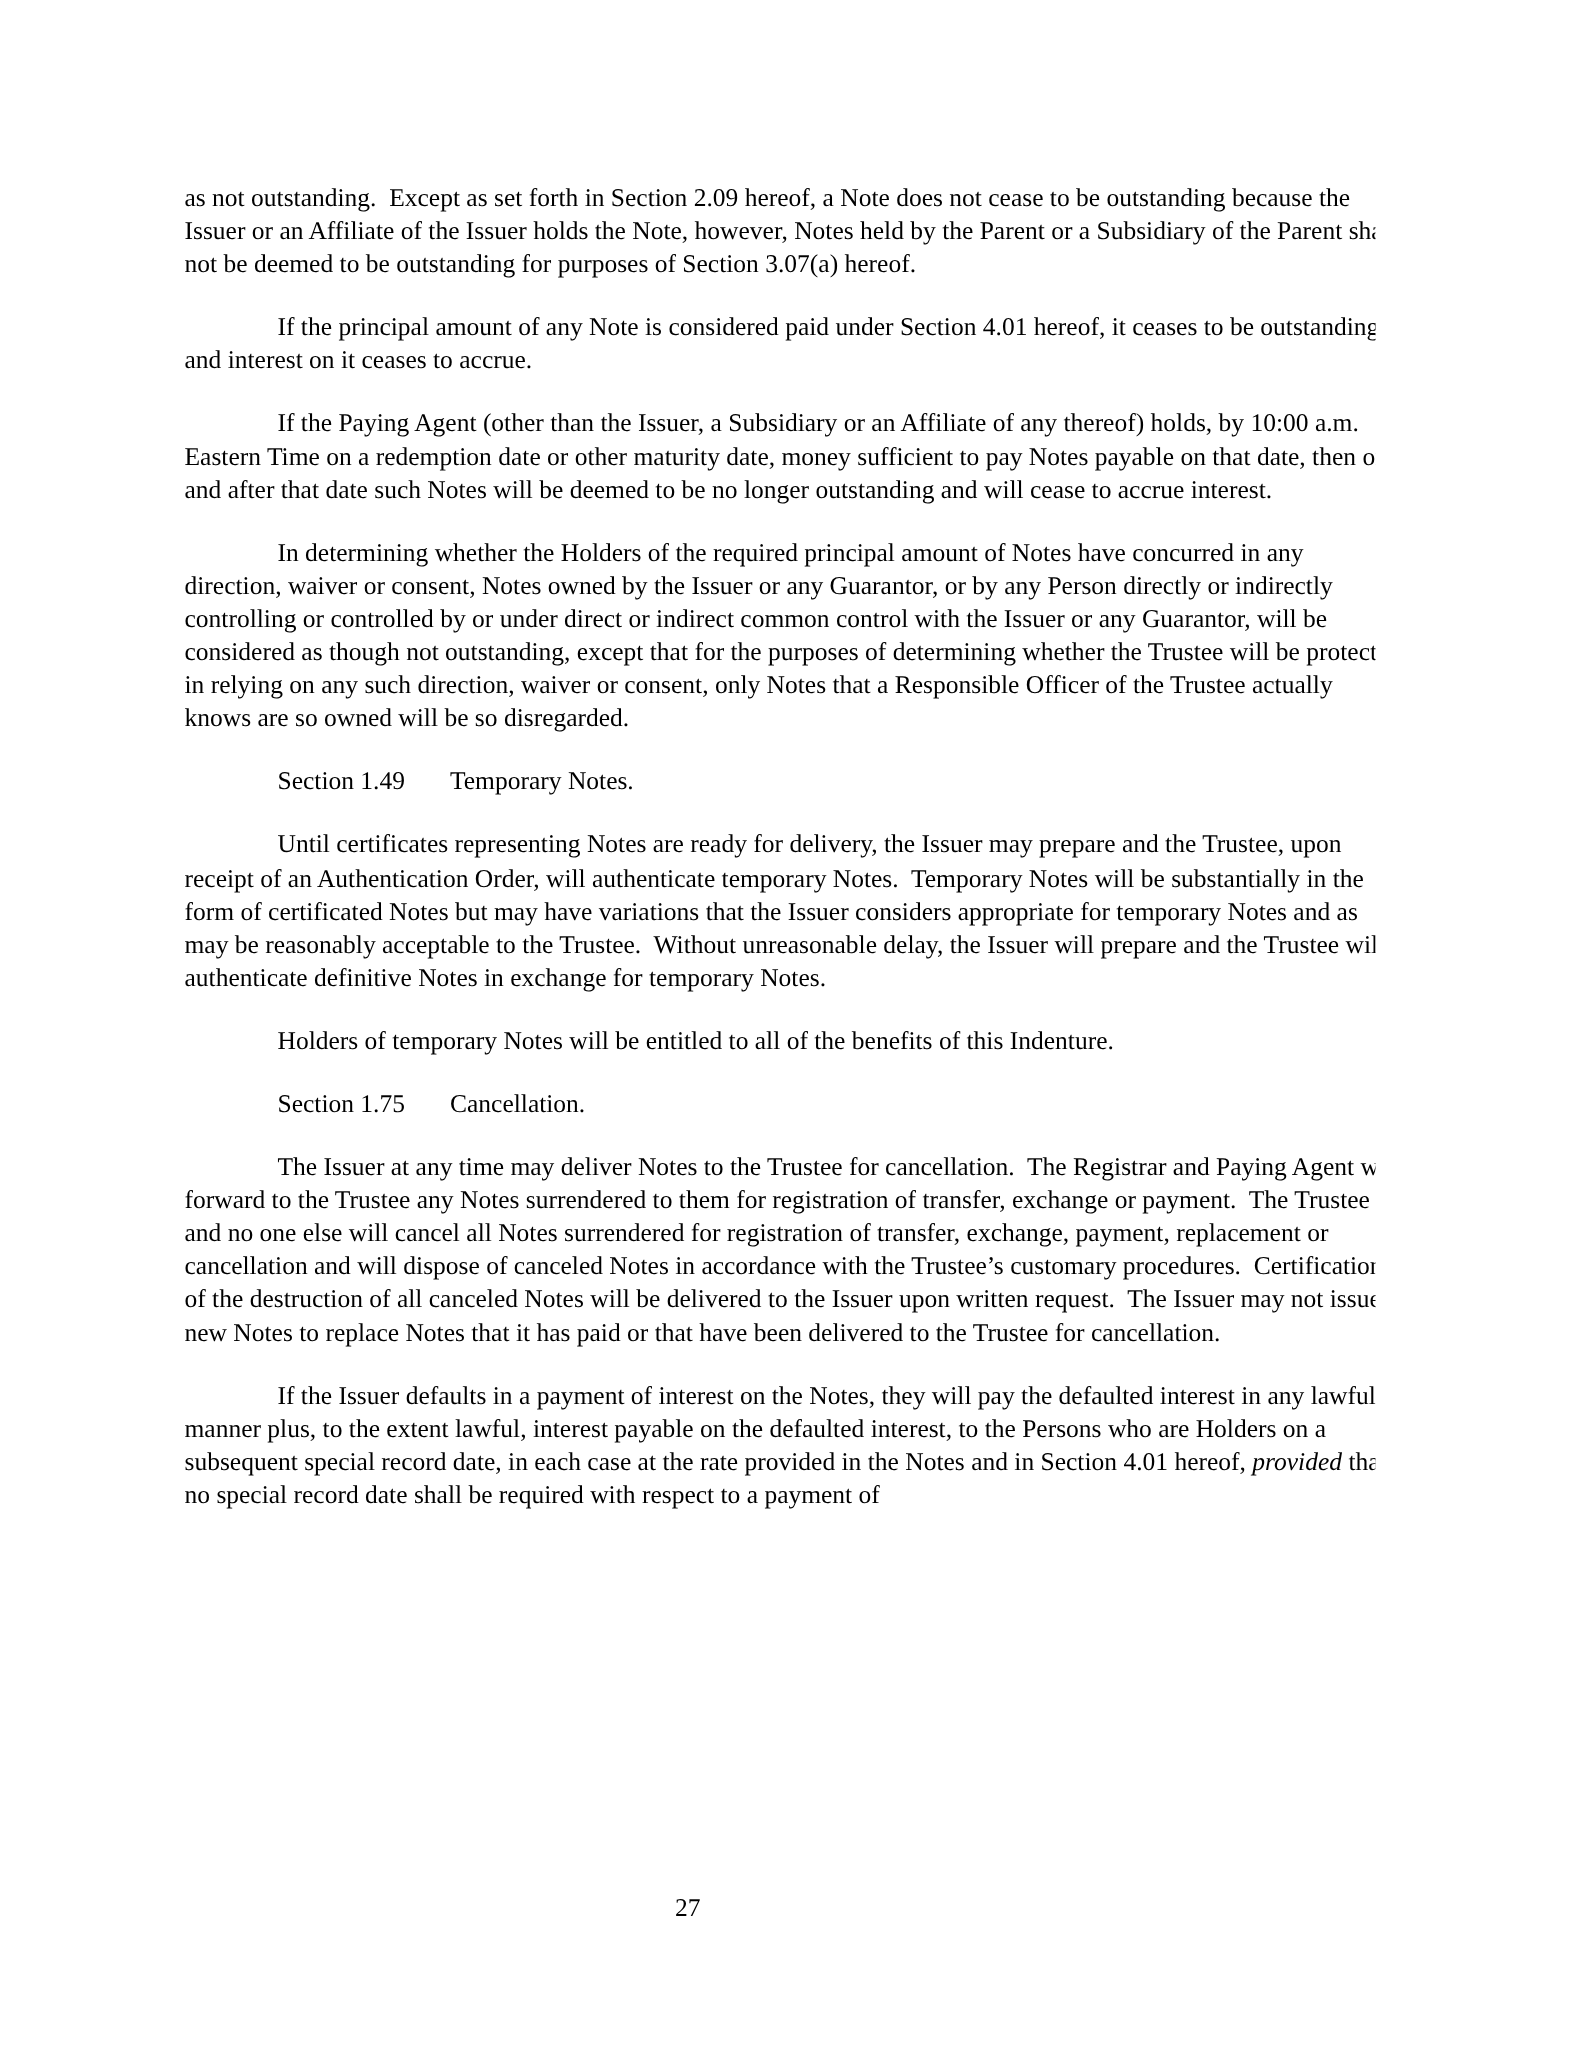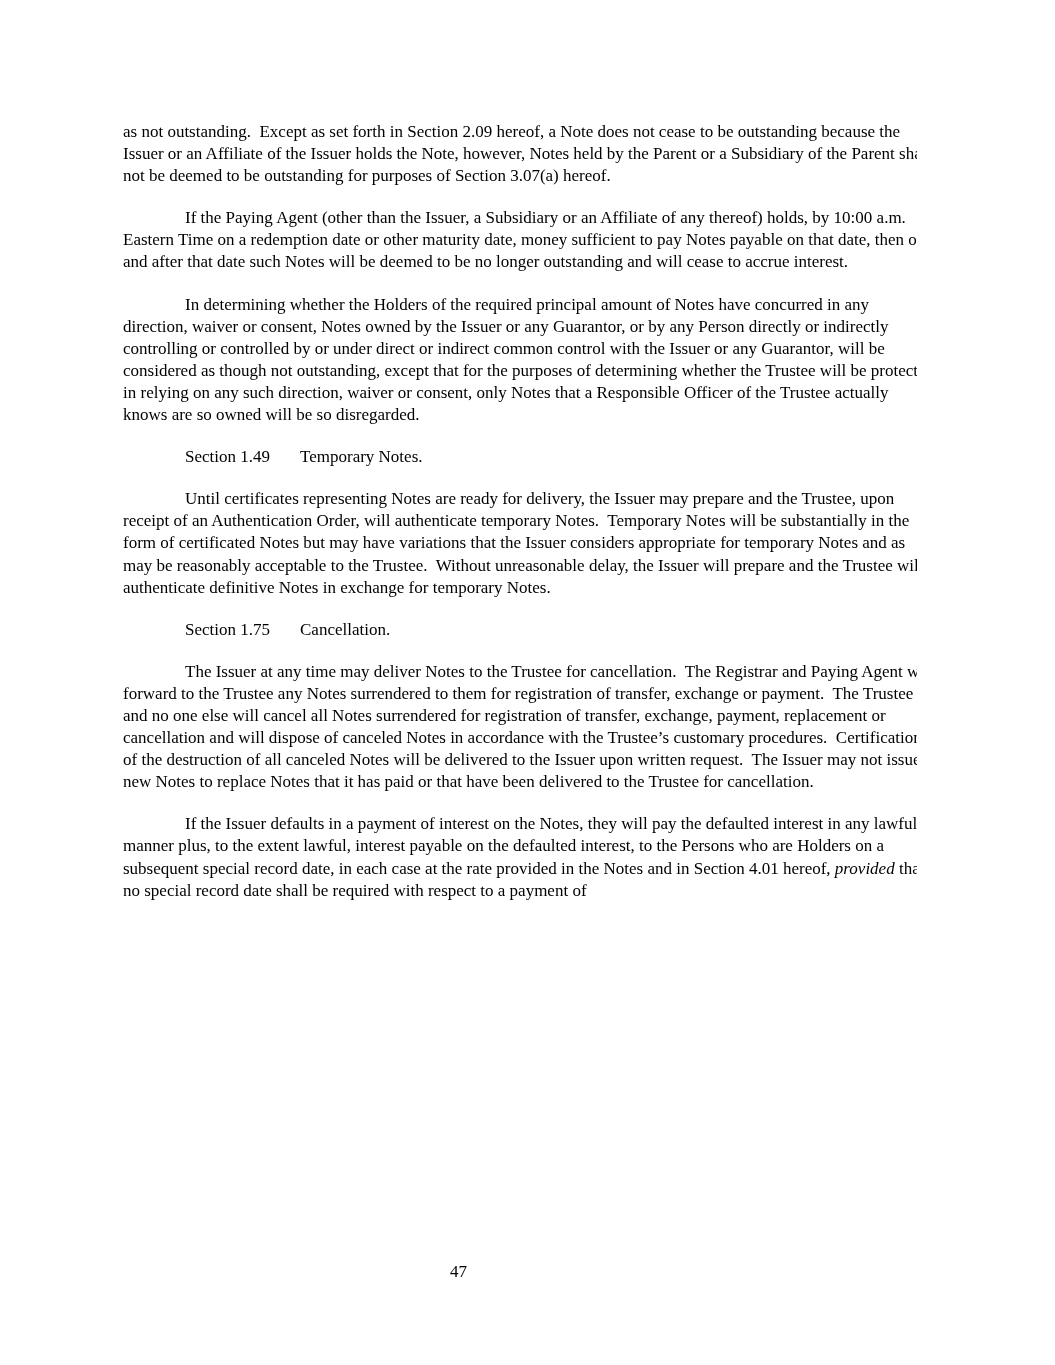--- a/index.html
+++ b/index.html
@@ -55,34 +55,36 @@
 </style>
 </head>
 <body>
 
 <div class="page">
   <div class="body-text">
 
     <p class="para no-indent">as not outstanding.  Except as set forth in Section 2.09 hereof, a Note does not cease to be outstanding because the Issuer or an Affiliate of the Issuer holds the Note, however, Notes held by the Parent or a Subsidiary of the Parent shall not be deemed to be outstanding for purposes of Section 3.07(a) hereof.</p>
 
 
+    <p class="para">If the principal amount of any Note is considered paid under Section 4.01 hereof, it ceases to be outstanding and interest on it ceases to accrue.</p>
 
     <p class="para">If the Paying Agent (other than the Issuer, a Subsidiary or an Affiliate of any thereof) holds, by 10:00 a.m.  Eastern Time on a redemption date or other maturity date, money sufficient to pay Notes payable on that date, then on and after that date such Notes will be deemed to be no longer outstanding and will cease to accrue interest.</p>
 
 
     <p class="para">In determining whether the Holders of the required principal amount of Notes have concurred in any direction, waiver or consent, Notes owned by the Issuer or any Guarantor, or by any Person directly or indirectly controlling or controlled by or under direct or indirect common control with the Issuer or any Guarantor, will be considered as though not outstanding, except that for the purposes of determining whether the Trustee will be protected in relying on any such direction, waiver or consent, only Notes that a Responsible Officer of the Trustee actually knows are so owned will be so disregarded.</p>
 
     <p class="heading"><span>Section 1.49</span><span class="tab"></span><span>Temporary Notes.</span></p>
 
     <p class="para">Until certificates representing Notes are ready for delivery, the Issuer may prepare and the Trustee, upon receipt of an Authentication Order, will authenticate temporary Notes.  Temporary Notes will be substantially in the form of certificated Notes but may have variations that the Issuer considers appropriate for temporary Notes and as may be reasonably acceptable to the Trustee.  Without unreasonable delay, the Issuer will prepare and the Trustee will authenticate definitive Notes in exchange for temporary Notes.</p>
 
+    <p class="para">Holders of temporary Notes will be entitled to all of the benefits of this Indenture.</p>
 
     <p class="heading"><span>Section 1.75</span><span class="tab"></span><span>Cancellation.</span></p>
 
     <p class="para">The Issuer at any time may deliver Notes to the Trustee for cancellation.  The Registrar and Paying Agent will forward to the Trustee any Notes surrendered to them for registration of transfer, exchange or payment.  The Trustee and no one else will cancel all Notes surrendered for registration of transfer, exchange, payment, replacement or cancellation and will dispose of canceled Notes in accordance with the Trustee’s customary procedures.  Certification of the destruction of all canceled Notes will be delivered to the Issuer upon written request.  The Issuer may not issue new Notes to replace Notes that it has paid or that have been delivered to the Trustee for cancellation.</p>
 
 
     <p class="para"><span>If the Issuer defaults in a payment of interest on the Notes, they will pay the defaulted interest in any lawful manner plus, to the extent lawful, interest payable on the defaulted interest, to the Persons who are Holders on a subsequent special record date, in each case at the rate provided in the Notes and in Section 4.01 hereof, </span><em>provided</em><span> that no special record date shall be required with respect to a payment of</span></p>
 
   </div>
 
-  <div class="page-number">47</div>
+  <div class="page-number">27</div>
 </div>
 
 </body></html>

